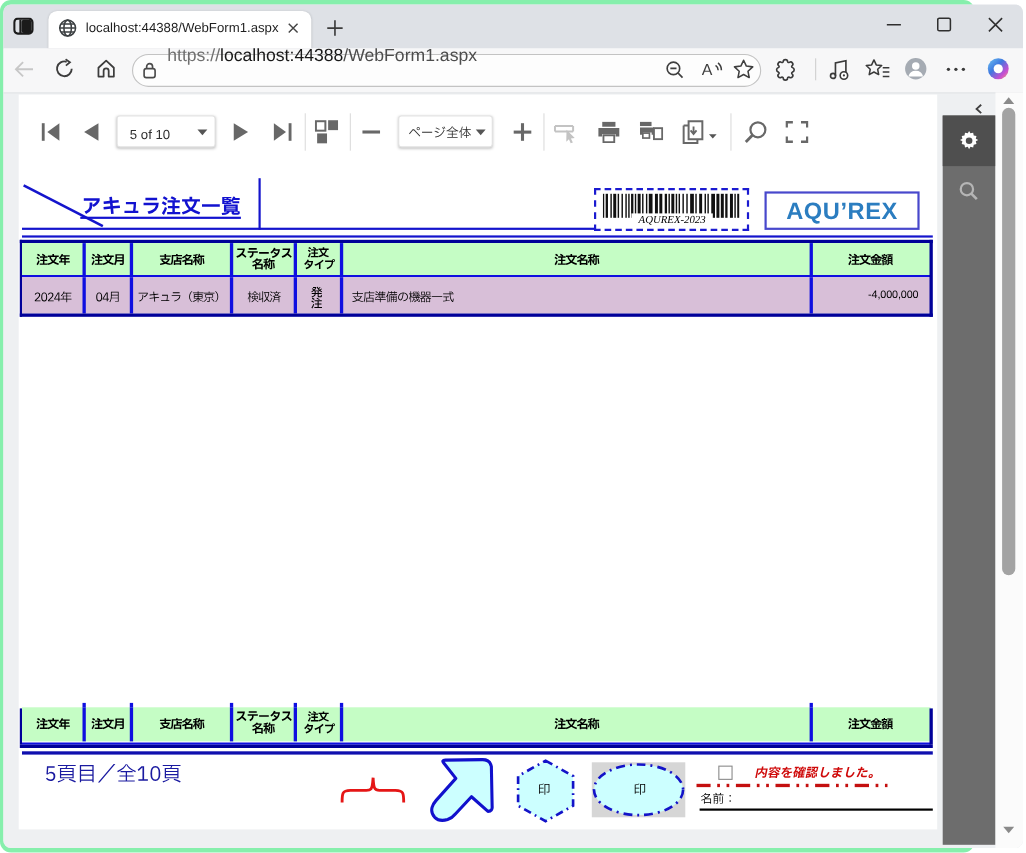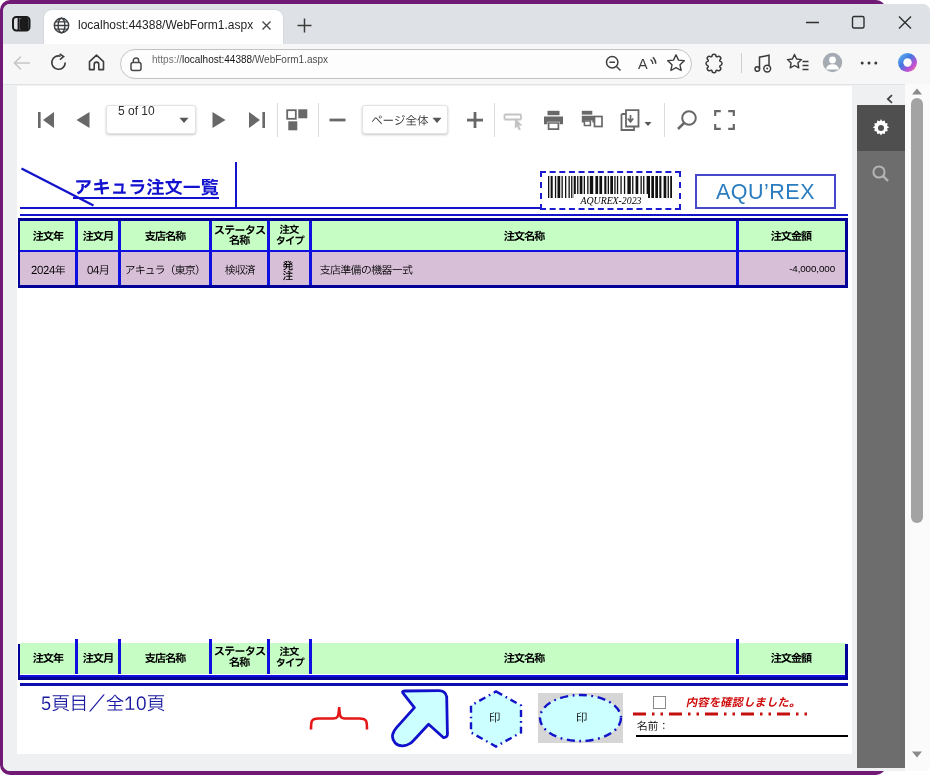--- a/index.html
+++ b/index.html
@@ -1,17 +1,17 @@
 <!DOCTYPE html>
 <html><head><meta charset="utf-8"><style>
 *{margin:0;padding:0;box-sizing:border-box}
 html,body{width:933px;height:775px;background:#fff;font-family:"Liberation Sans",sans-serif;overflow:hidden}
 .abs{position:absolute}
 </style></head><body>
-<div class="abs" style="left:0;top:0;width:886px;height:775px;background:#701a75;border-radius:10px">
+<div class="abs" style="left:0;top:0;width:886px;height:775px;background:#86efac;border-radius:10px">
 <div class="abs" style="left:3px;top:4px;width:927px;height:767px;background:#eef0f2;border-radius:7px;overflow:hidden">
 <div class="abs" style="left:-3px;top:-4px;width:933px;height:775px">
         <div class="abs" style="left:3px;top:4px;width:927px;height:40px;background:#dee1e6"></div>
         <svg class="abs" style="left:12px;top:16px" width="19" height="16" viewBox="0 0 19 16">
 <rect x="1" y="1" width="16.5" height="13.5" rx="3.2" fill="none" stroke="#1b1b1b" stroke-width="2"></rect>
 <line x1="6.6" y1="2" x2="6.6" y2="14" stroke="#1b1b1b" stroke-width="2"></line>
 <rect x="7.6" y="2" width="9" height="12" rx="2" fill="#1b1b1b"></rect>
 </svg>
         <div class="abs" style="left:44px;top:10px;width:239px;height:34px;background:#fff;border-radius:8px 8px 0 0;box-shadow:0 0 2px rgba(0,0,0,.12)"></div>
         <svg class="abs" style="left:53px;top:17px" width="17" height="17" viewBox="0 0 17 17">
@@ -43,21 +43,21 @@
 <path d="M10.6 0.8 L14.6 3.6 L10.9 6.6" fill="none" stroke="#3d3d3d" stroke-width="1.6"></path>
         </svg>
         <svg class="abs" style="left:87px;top:53px" width="19" height="19" viewBox="0 0 19 19">
 <path d="M2.5 8.6 L9.5 2.2 L16.5 8.6 V16.6 H11.8 V11.4 a2.3 2.3 0 0 0 -4.6 0 V16.6 H2.5 Z" fill="none" stroke="#3d3d3d" stroke-width="1.6" stroke-linejoin="round"></path>
         </svg>
         <div class="abs" style="left:120px;top:49px;width:572px;height:30px;background:#fdfdfd;border:1px solid #c3c3c3;border-radius:15px"></div>
         <svg class="abs" style="left:129px;top:56px" width="14" height="16" viewBox="0 0 14 16">
 <rect x="2" y="6.4" width="10" height="8.2" rx="2" fill="none" stroke="#4a4a4a" stroke-width="1.5"></rect>
 <path d="M4.3 6.2 V4.6 a2.7 2.7 0 0 1 5.4 0 V6.2" fill="none" stroke="#4a4a4a" stroke-width="1.5"></path>
 </svg>
-        <div class="abs" style="left:152px;top:54px;font-size:10px;color:#6f6f6f;white-space:nowrap"><span>https://</span><span style="color:#181818">localhost:44388</span><span style="color:#4d4d4d">/WebForm1.aspx</span></div>
+        <div class="abs" style="left:152px;top:42px;font-size:16px;color:#6f6f6f;white-space:nowrap"><span>https://</span><span style="color:#181818">localhost:44388</span><span style="color:#4d4d4d">/WebForm1.aspx</span></div>
         <svg class="abs" style="left:604px;top:54px" width="19" height="19" viewBox="0 0 19 19">
 <circle cx="8.2" cy="8.2" r="5.7" fill="none" stroke="#3f3f3f" stroke-width="1.5"></circle>
 <line x1="12.5" y1="12.5" x2="16.5" y2="16.5" stroke="#3f3f3f" stroke-width="1.5"></line>
 <line x1="5.4" y1="8.2" x2="11" y2="8.2" stroke="#3f3f3f" stroke-width="1.5"></line>
         </svg>
         <svg class="abs" style="left:638px;top:54px" width="22" height="19" viewBox="0 0 22 19">
 <text x="0" y="14.5" font-family="Liberation Sans" font-size="14.5" fill="#3f3f3f">A</text>
 <path d="M12.5 5.5 a5.5 5.5 0 0 1 2.4 4.4 M14.8 3.2 a8.6 8.6 0 0 1 3 6.6" fill="none" stroke="#3f3f3f" stroke-width="1.4"></path>
         </svg>
         <svg class="abs" style="left:666px;top:53px" width="20" height="20" viewBox="0 0 20 20">
@@ -103,21 +103,21 @@
         <div class="abs" style="left:3px;top:84px;width:927px;height:1px;background:#e2e3e6"></div>
         <div class="abs" style="left:17px;top:86px;width:835px;height:668px;background:#fff"></div>
         <svg class="abs" style="left:37px;top:111px" width="19" height="18" viewBox="0 0 19 18">
           <rect x="1" y="1" width="2.6" height="16" fill="#686868"></rect>
           <path d="M17 1 L6 9 L17 17 Z" fill="#686868"></path>
         </svg>
         <svg class="abs" style="left:74px;top:111px" width="17" height="18" viewBox="0 0 17 18">
           <path d="M15.5 1 L2.5 9 L15.5 17 Z" fill="#686868"></path>
         </svg>
         <div class="abs" style="left:106px;top:105px;width:90px;height:29px;background:#fff;border:1px solid #e3e3e3;border-radius:3px;box-shadow:0 1px 2.5px rgba(0,0,0,.22)"></div>
-        <div class="abs" style="left:118px;top:104px;font-size:12px;color:#2f2f2f">5 of 10</div>
+        <div class="abs" style="left:118px;top:115px;font-size:12px;color:#2f2f2f">5 of 10</div>
         <svg class="abs" style="left:179px;top:117px" width="10" height="7" viewBox="0 0 10 7">
           <path d="M0.5 0.8 L5 6 L9.5 0.8 Z" fill="#555"></path>
         </svg>
         <svg class="abs" style="left:211px;top:111px" width="17" height="18" viewBox="0 0 17 18">
           <path d="M1.5 1 L14.5 9 L1.5 17 Z" fill="#686868"></path>
         </svg>
         <svg class="abs" style="left:248px;top:111px" width="19" height="18" viewBox="0 0 19 18">
           <path d="M1 1 L12 9 L1 17 Z" fill="#686868"></path>
           <rect x="14.4" y="1" width="2.6" height="16" fill="#686868"></rect>
         </svg>
@@ -258,21 +258,21 @@
             <rect x="107.3" y="0" width="2.7" height="22"></rect>
             <rect x="111.3" y="0" width="2.1" height="22"></rect>
             <rect x="115.6" y="0" width="2.7" height="22"></rect>
             <rect x="119.6" y="0" width="1.3" height="22"></rect>
             <rect x="122.2" y="0" width="2.7" height="22"></rect>
           </g>
         </svg>
         <div class="abs" style="left:574px;top:194px;width:74px;height:11px;background:#fff"></div>
         <div class="abs" style="left:574px;top:194.5px;width:74px;font-size:9.8px;font-style:italic;color:#000;text-align:center;white-space:nowrap;font-family:'Liberation Serif',serif">AQUREX-2023</div>
         <div class="abs" style="left:695px;top:174px;width:141px;height:35px;background:#fff;border:2px solid #4848cc"></div>
-        <div class="abs" style="left:697px;top:180px;width:137px;text-align:center;font-size:21.5px;font-weight:normal;color:#2b7dc0;letter-spacing:0.5px">AQU’REX</div>
+        <div class="abs" style="left:697px;top:180px;width:137px;text-align:center;font-size:21.5px;font-weight:bold;color:#2b7dc0;letter-spacing:0.5px">AQU’REX</div>
         <div class="abs" style="left:18px;top:218.3px;width:829.5px;height:3px;background:#000099"></div>
         <div class="abs" style="left:19.5px;top:221.2px;width:826px;height:28.80000000000001px;background:#c5fdc5"></div>
         <div class="abs" style="left:75.3px;top:221.2px;width:2.4px;height:28.80000000000001px;background:#0f0fe0"></div>
         <div class="abs" style="left:118.3px;top:221.2px;width:2.4px;height:28.80000000000001px;background:#0f0fe0"></div>
         <div class="abs" style="left:209.3px;top:221.2px;width:2.4px;height:28.80000000000001px;background:#0f0fe0"></div>
         <div class="abs" style="left:267.3px;top:221.2px;width:2.4px;height:28.80000000000001px;background:#0f0fe0"></div>
         <div class="abs" style="left:309.3px;top:221.2px;width:2.4px;height:28.80000000000001px;background:#0f0fe0"></div>
         <div class="abs" style="left:736.3px;top:221.2px;width:2.4px;height:28.80000000000001px;background:#0f0fe0"></div>
         <div class="abs" style="left:19.5px;top:250px;width:826px;height:2.4px;background:#0f0fe0"></div>
         <div class="abs" style="left:19.5px;top:252.4px;width:826px;height:32.4px;background:#d8bfd8"></div>

